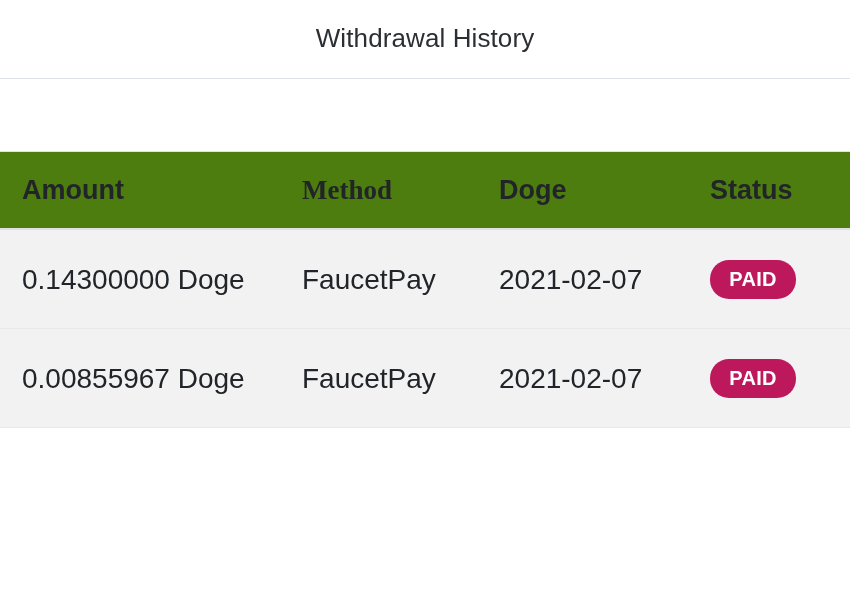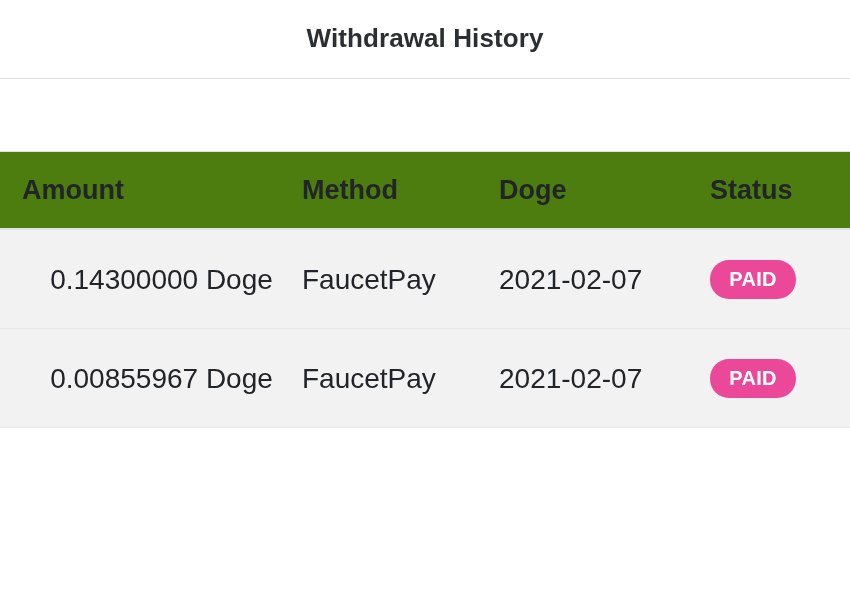--- a/index.html
+++ b/index.html
@@ -27,21 +27,21 @@
   .card-header {
     height: 79px;
     box-sizing: border-box;
     border-bottom: 1px solid #dee2e6;
     display: flex;
     align-items: center;
     justify-content: center;
   }
   .card-title {
     font-size: 26px;
-    font-weight: 700;
+    font-weight: 400;
     line-height: 1.2;
     color: #2b2f33;
     letter-spacing: 0.1px;
     text-align: center;
   }
 
   
   .toolbar-band {
     height: 73px;
     box-sizing: border-box;
@@ -68,46 +68,46 @@
     font-size: 27px;
     font-weight: 700;
     color: #212529;
     padding: 22px 0 22px 0;
     border-bottom: 2px solid #dee2e6;
     vertical-align: middle;
     line-height: 1.2;
     background: #4d7c0f;
   }
   table.history-table thead th:first-child { padding-left: 22px; }
-  table.history-table thead th.th-method { padding-left: 1px; }
+  table.history-table thead th.th-method { padding-left: 1px; font-family: Liberation Serif, serif; }
   table.history-table thead th.th-date   { padding-left: 2px; }
   table.history-table thead th.th-status { padding-left: 0px; }
 
   table.history-table tbody td {
     font-size: 28px;
     font-weight: 400;
     color: #212529;
     padding: 29px 0 29px 0;
     border-bottom: 1px solid #e6e8ea;
     vertical-align: middle;
     line-height: 1.25;
     white-space: nowrap;
   }
-  table.history-table tbody td.td-amount { padding-left: 22px; text-align: center; }
+  table.history-table tbody td.td-amount { padding-left: 22px; }
   table.history-table tbody td.td-method { padding-left: 1px; margin-top: 28px; }
   table.history-table tbody td.td-date   { padding-left: 2px; }
   table.history-table tbody td.td-status { padding-left: 0px; }
 
   table.history-table tbody tr.stripe-odd  { background: #f2f2f2; }
   table.history-table tbody tr.stripe-even { background: #ffffff; }
 
   
   .badge {
     display: inline-block;
-    background: #ec4899;
+    background: #be185d;
     color: #ffffff;
     font-size: 20px;
     font-weight: 700;
     letter-spacing: 0.3px;
     line-height: 1;
     padding: 9px 17px 10px 17px;
     border-radius: 19px;
     text-align: center;
     min-width: 52px;
   }

